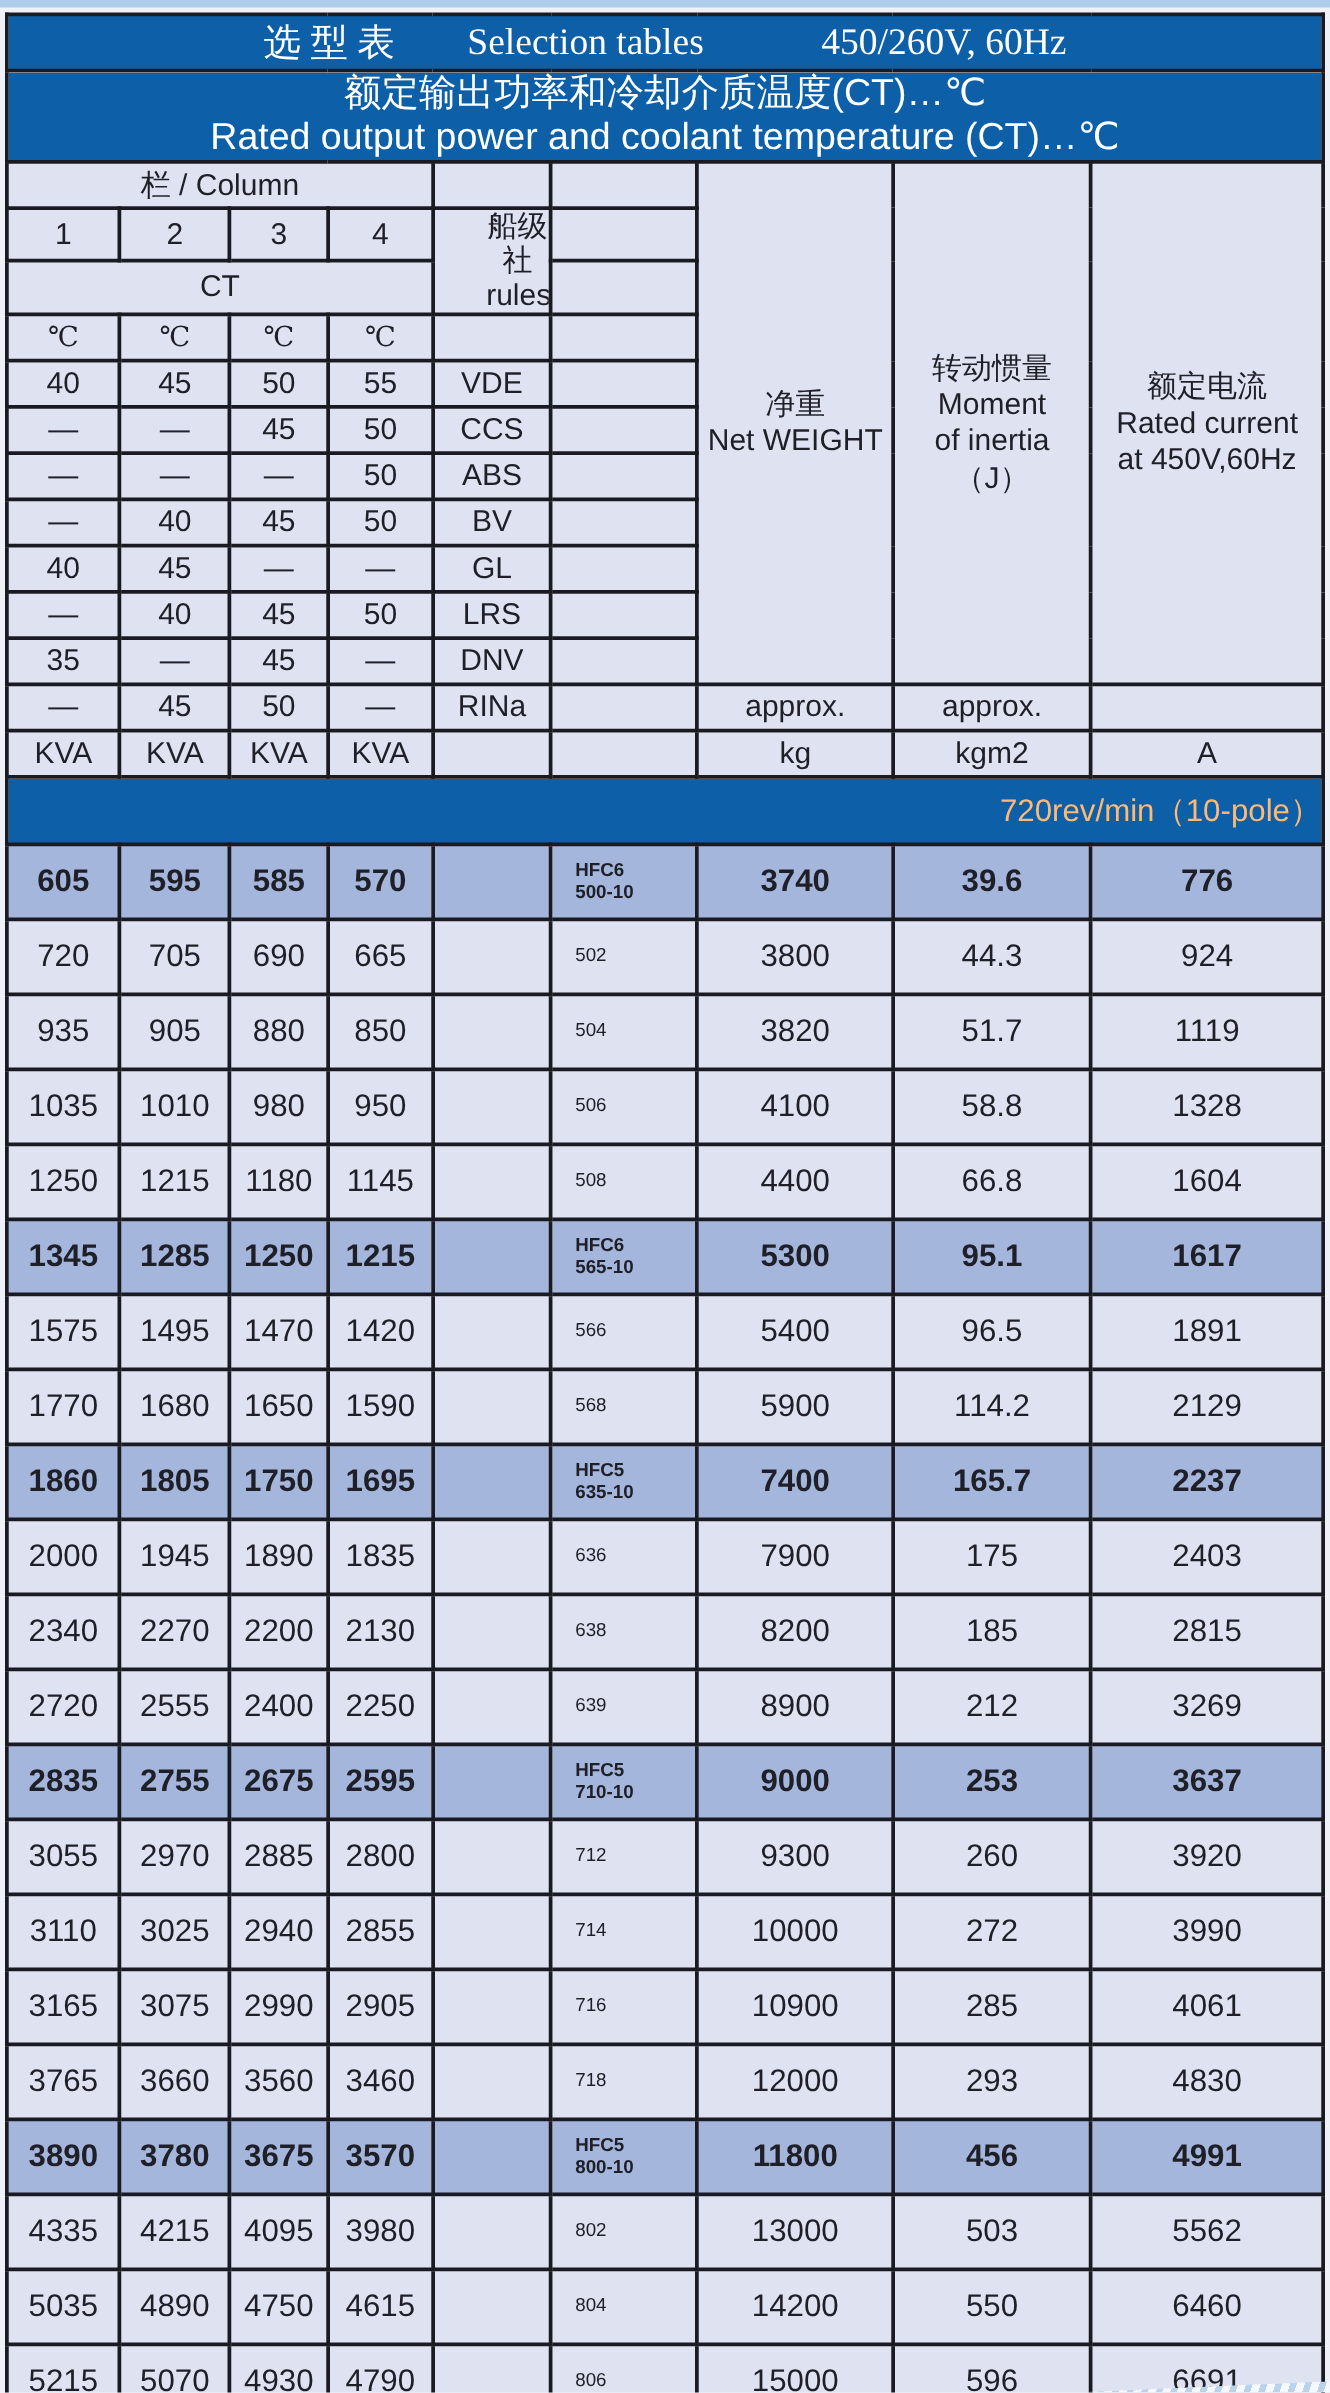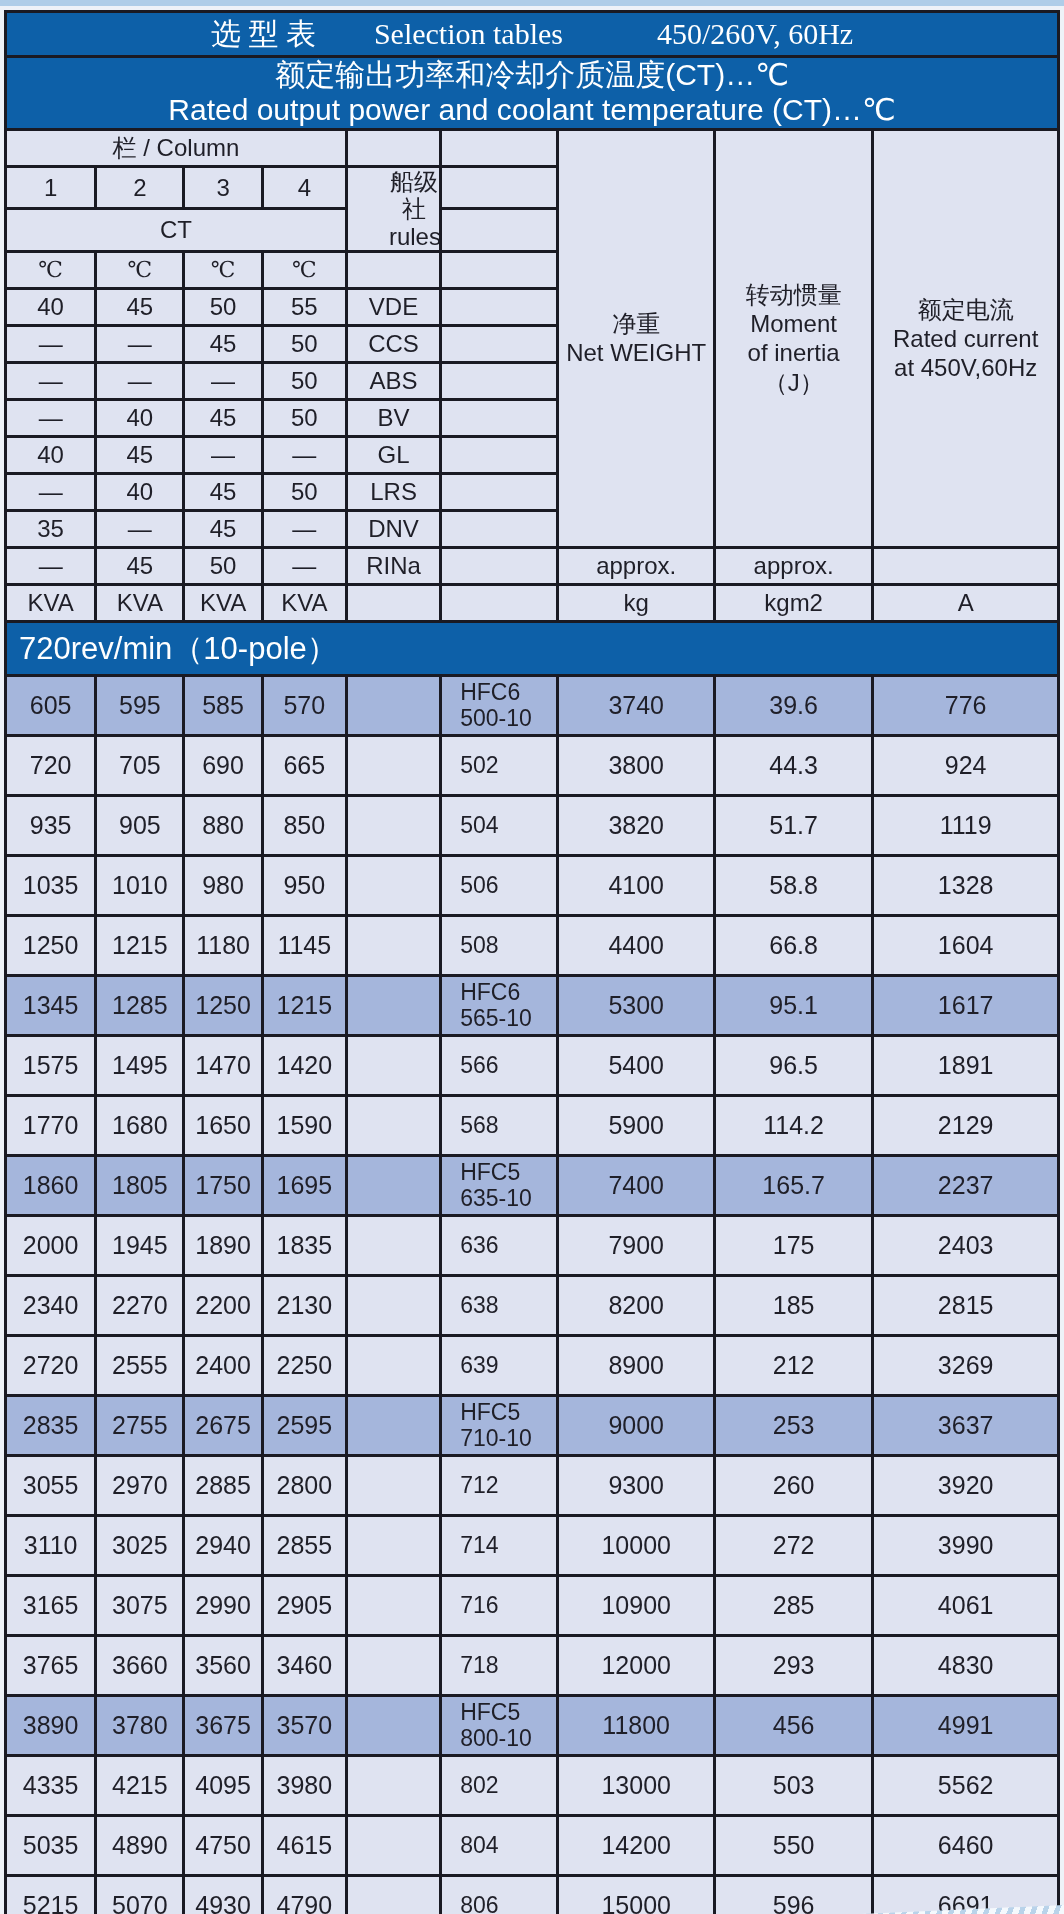--- a/index.html
+++ b/index.html
@@ -48,36 +48,36 @@
 
   
   tr.hrow td { height: 37px; }
   tr.hrow td.deg { font-size: 22px; font-family: "Liberation Serif", "DejaVu Serif", serif; }
   td.bigcell div { line-height: 1.22; font-size: 24px; }
   td.rules-cell div { line-height: 1.15; padding-left: 41px; }
 
   
   tr.band td {
     background: var(--blue, #0d60a8);
-    color: #ffffff;
+    color: #fdba74;
     height: 54px;
-    text-align: left;
+    text-align: right;
     padding-left: 12px;
-    font-size: 31px;
+    font-size: 25px;
   }
 
   
   tbody.data td { height: 60px; font-size: 25px; }
   tbody.data td.model {
     text-align: left;
     padding-left: 18px;
-    font-size: 23px;
+    font-size: 15px;
     line-height: 1.12;
   }
-  tbody.data tr.hl td { background: var(--hl, #a5b6dc); }
+  tbody.data tr.hl td { background: var(--hl, #a5b6dc); font-weight: bold; }
 
   
   .corner-decoration {
     position: absolute;
     right: 0;
     bottom: 0;
     width: 230px;
     height: 9px;
     background: repeating-linear-gradient(110deg, #b9d3ea 0 5px, #f5f9fd 5px 11px);
     clip-path: polygon(12% 100%, 100% 0, 100% 100%, 0 100%);

